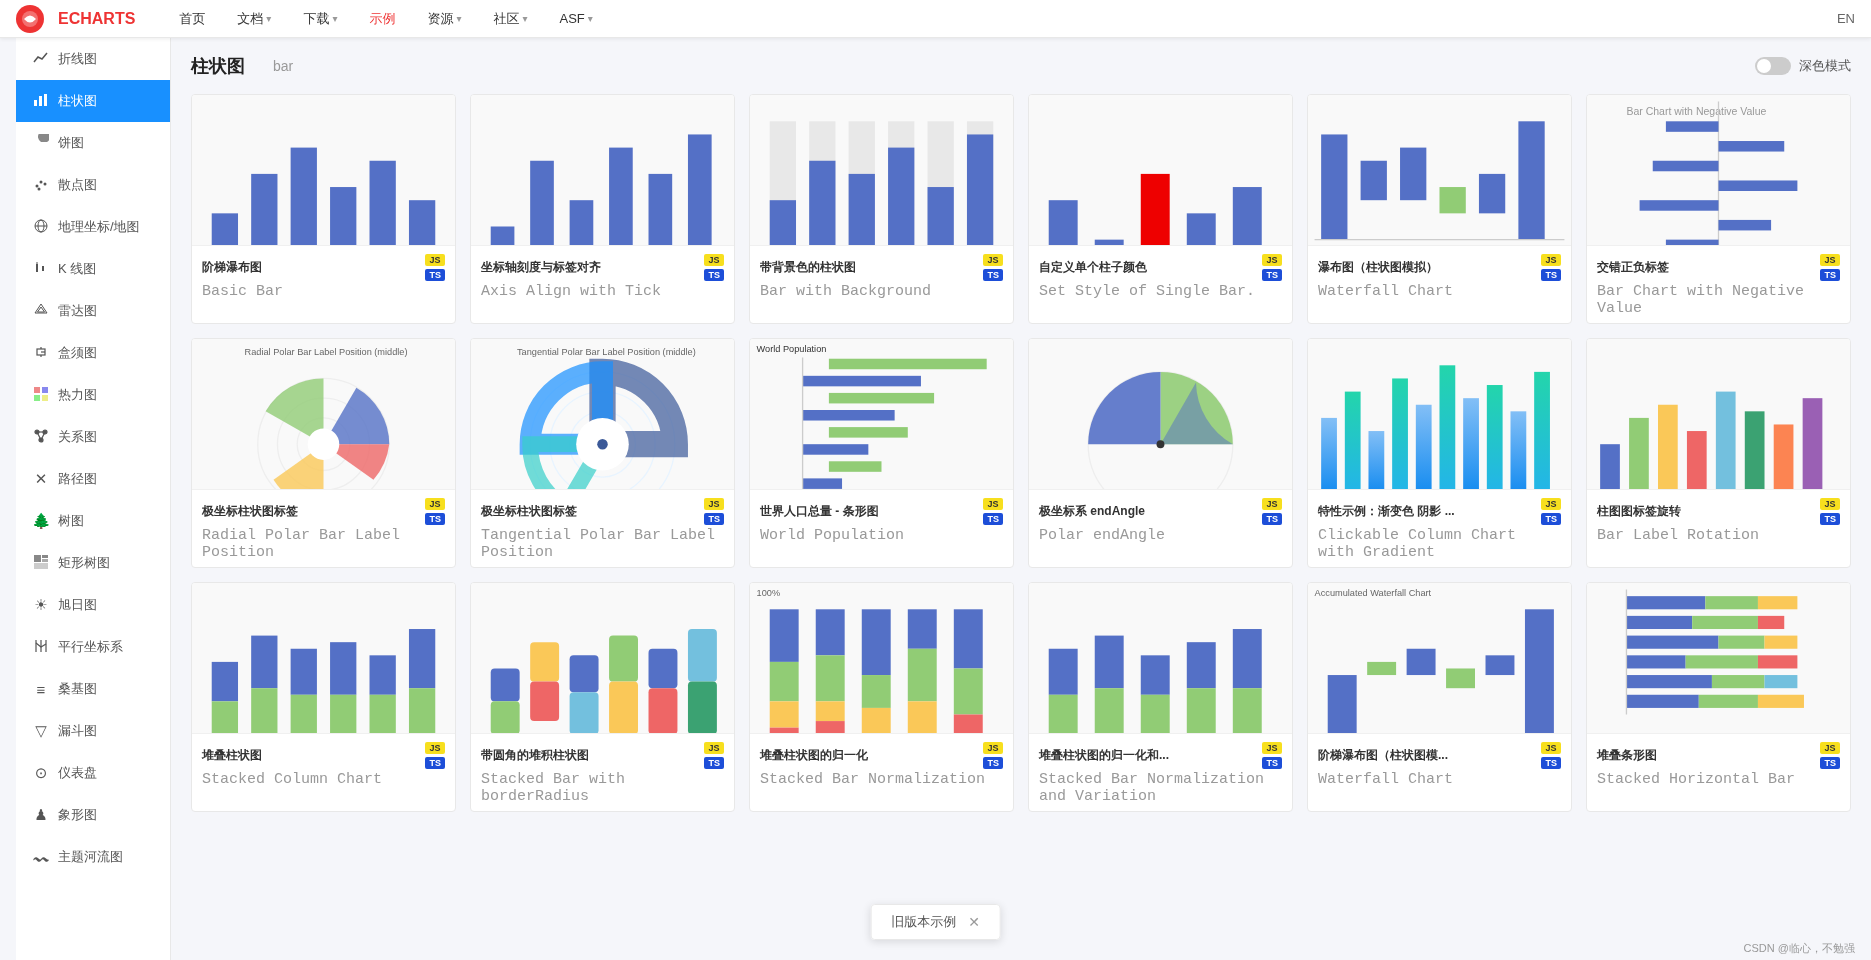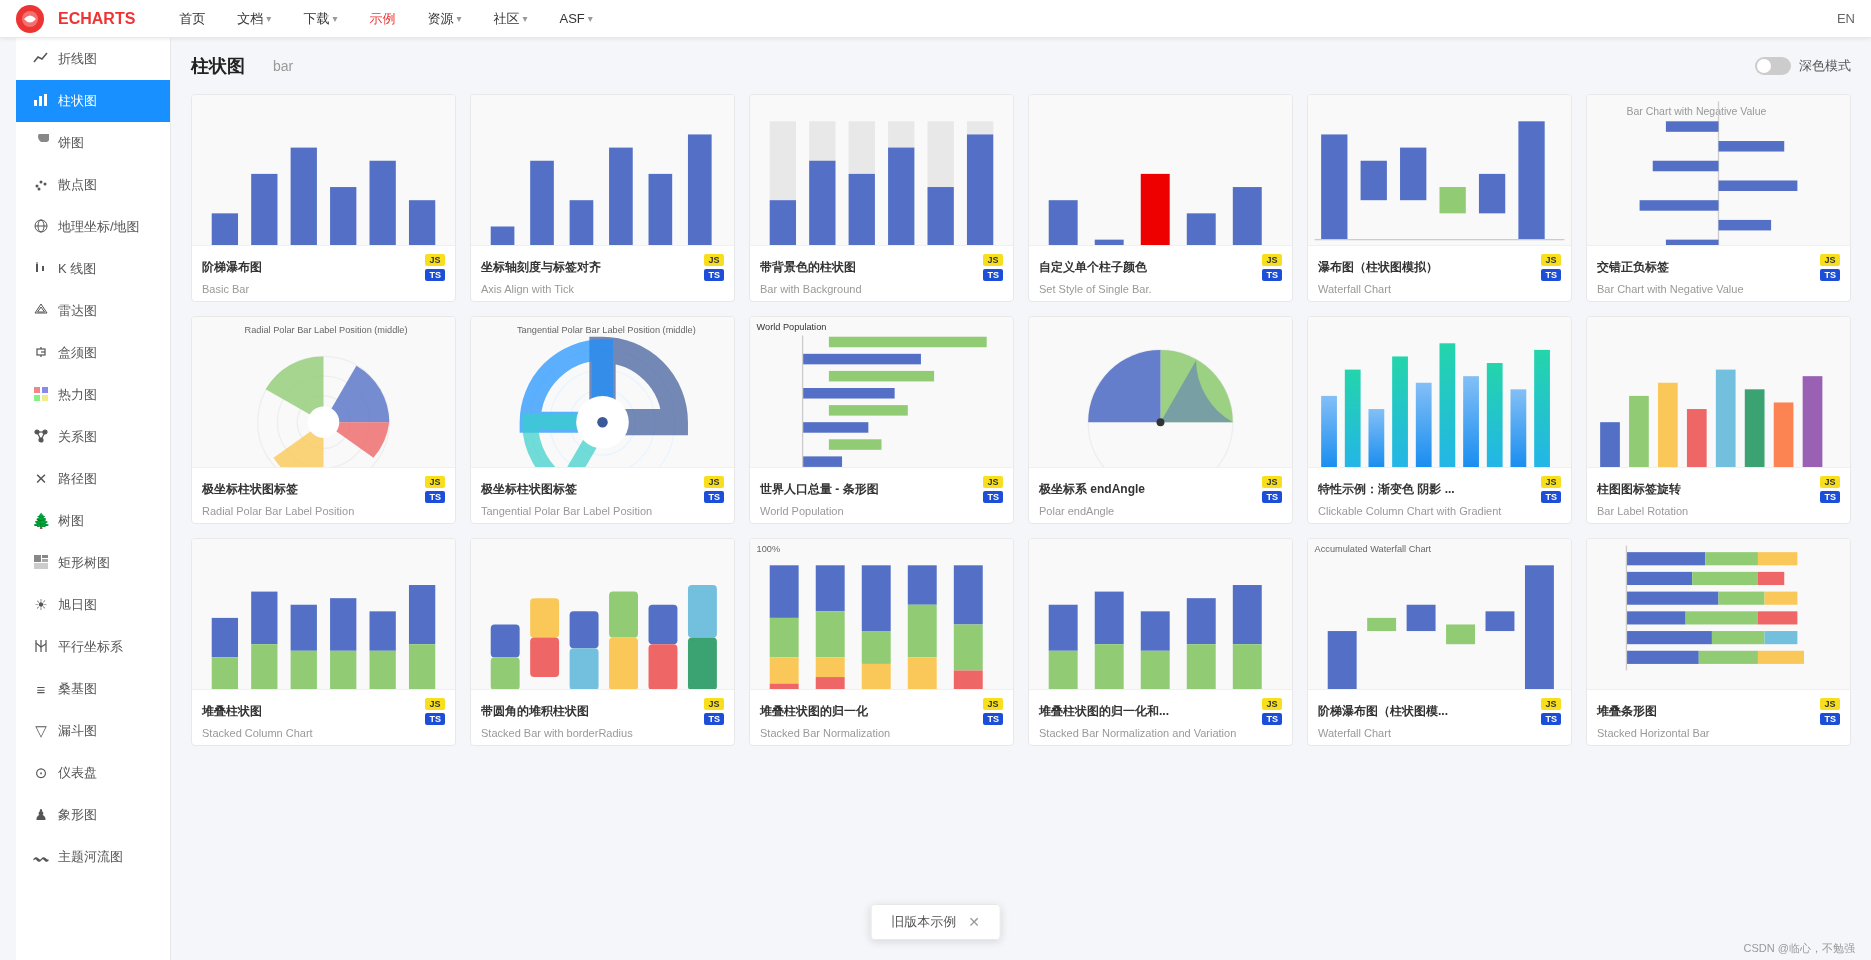--- a/index.html
+++ b/index.html
@@ -186,22 +186,23 @@
     }
     .badge {
       font-size: 9px;
       padding: 1px 4px;
       border-radius: 2px;
       font-weight: bold;
     }
     .badge-js { background: #f7df1e; color: #333; }
     .badge-ts { background: #1d4ed8; color: #fff; }
     .chart-subtitle {
-      font-size: 11px;
+      font-size: 15px;
       color: #999;
+      font-family: Liberation Mono, monospace;
     }
 
     
     .toast {
       position: fixed;
       bottom: 20px;
       left: 50%;
       transform: translateX(-50%);
       background: rgba(255,255,255,0.95);
       border: 1px solid #e8e8e8;

